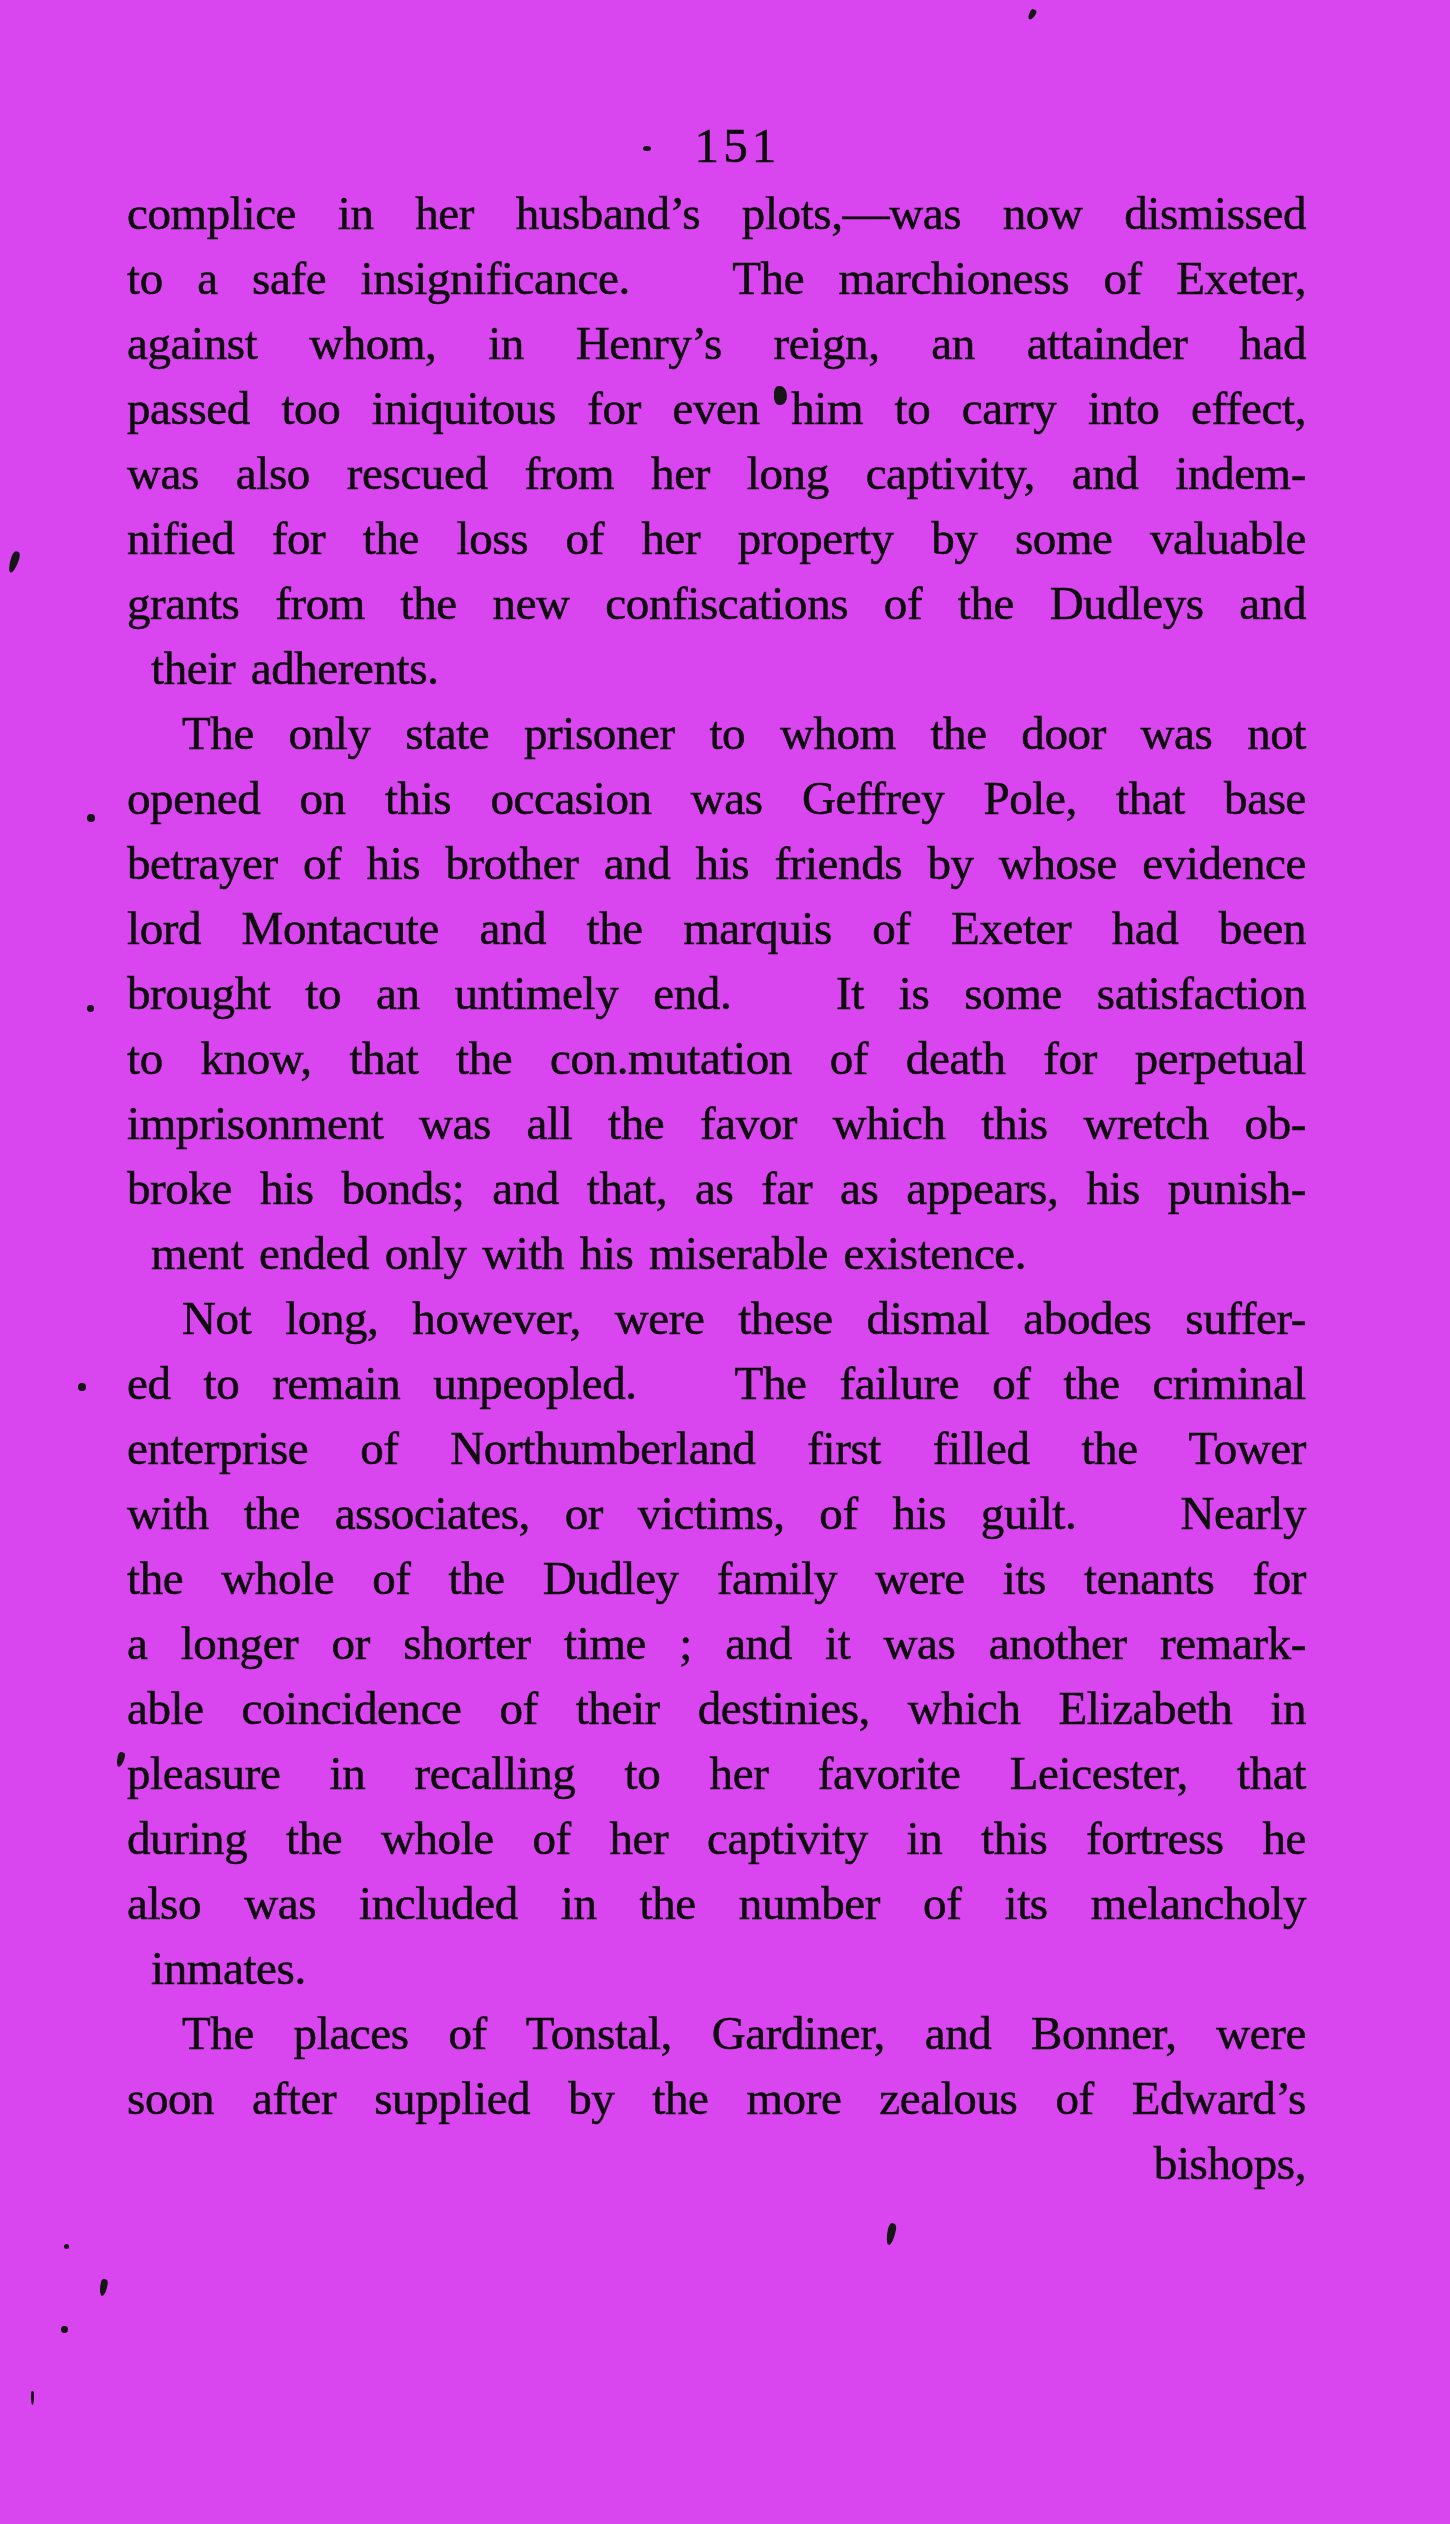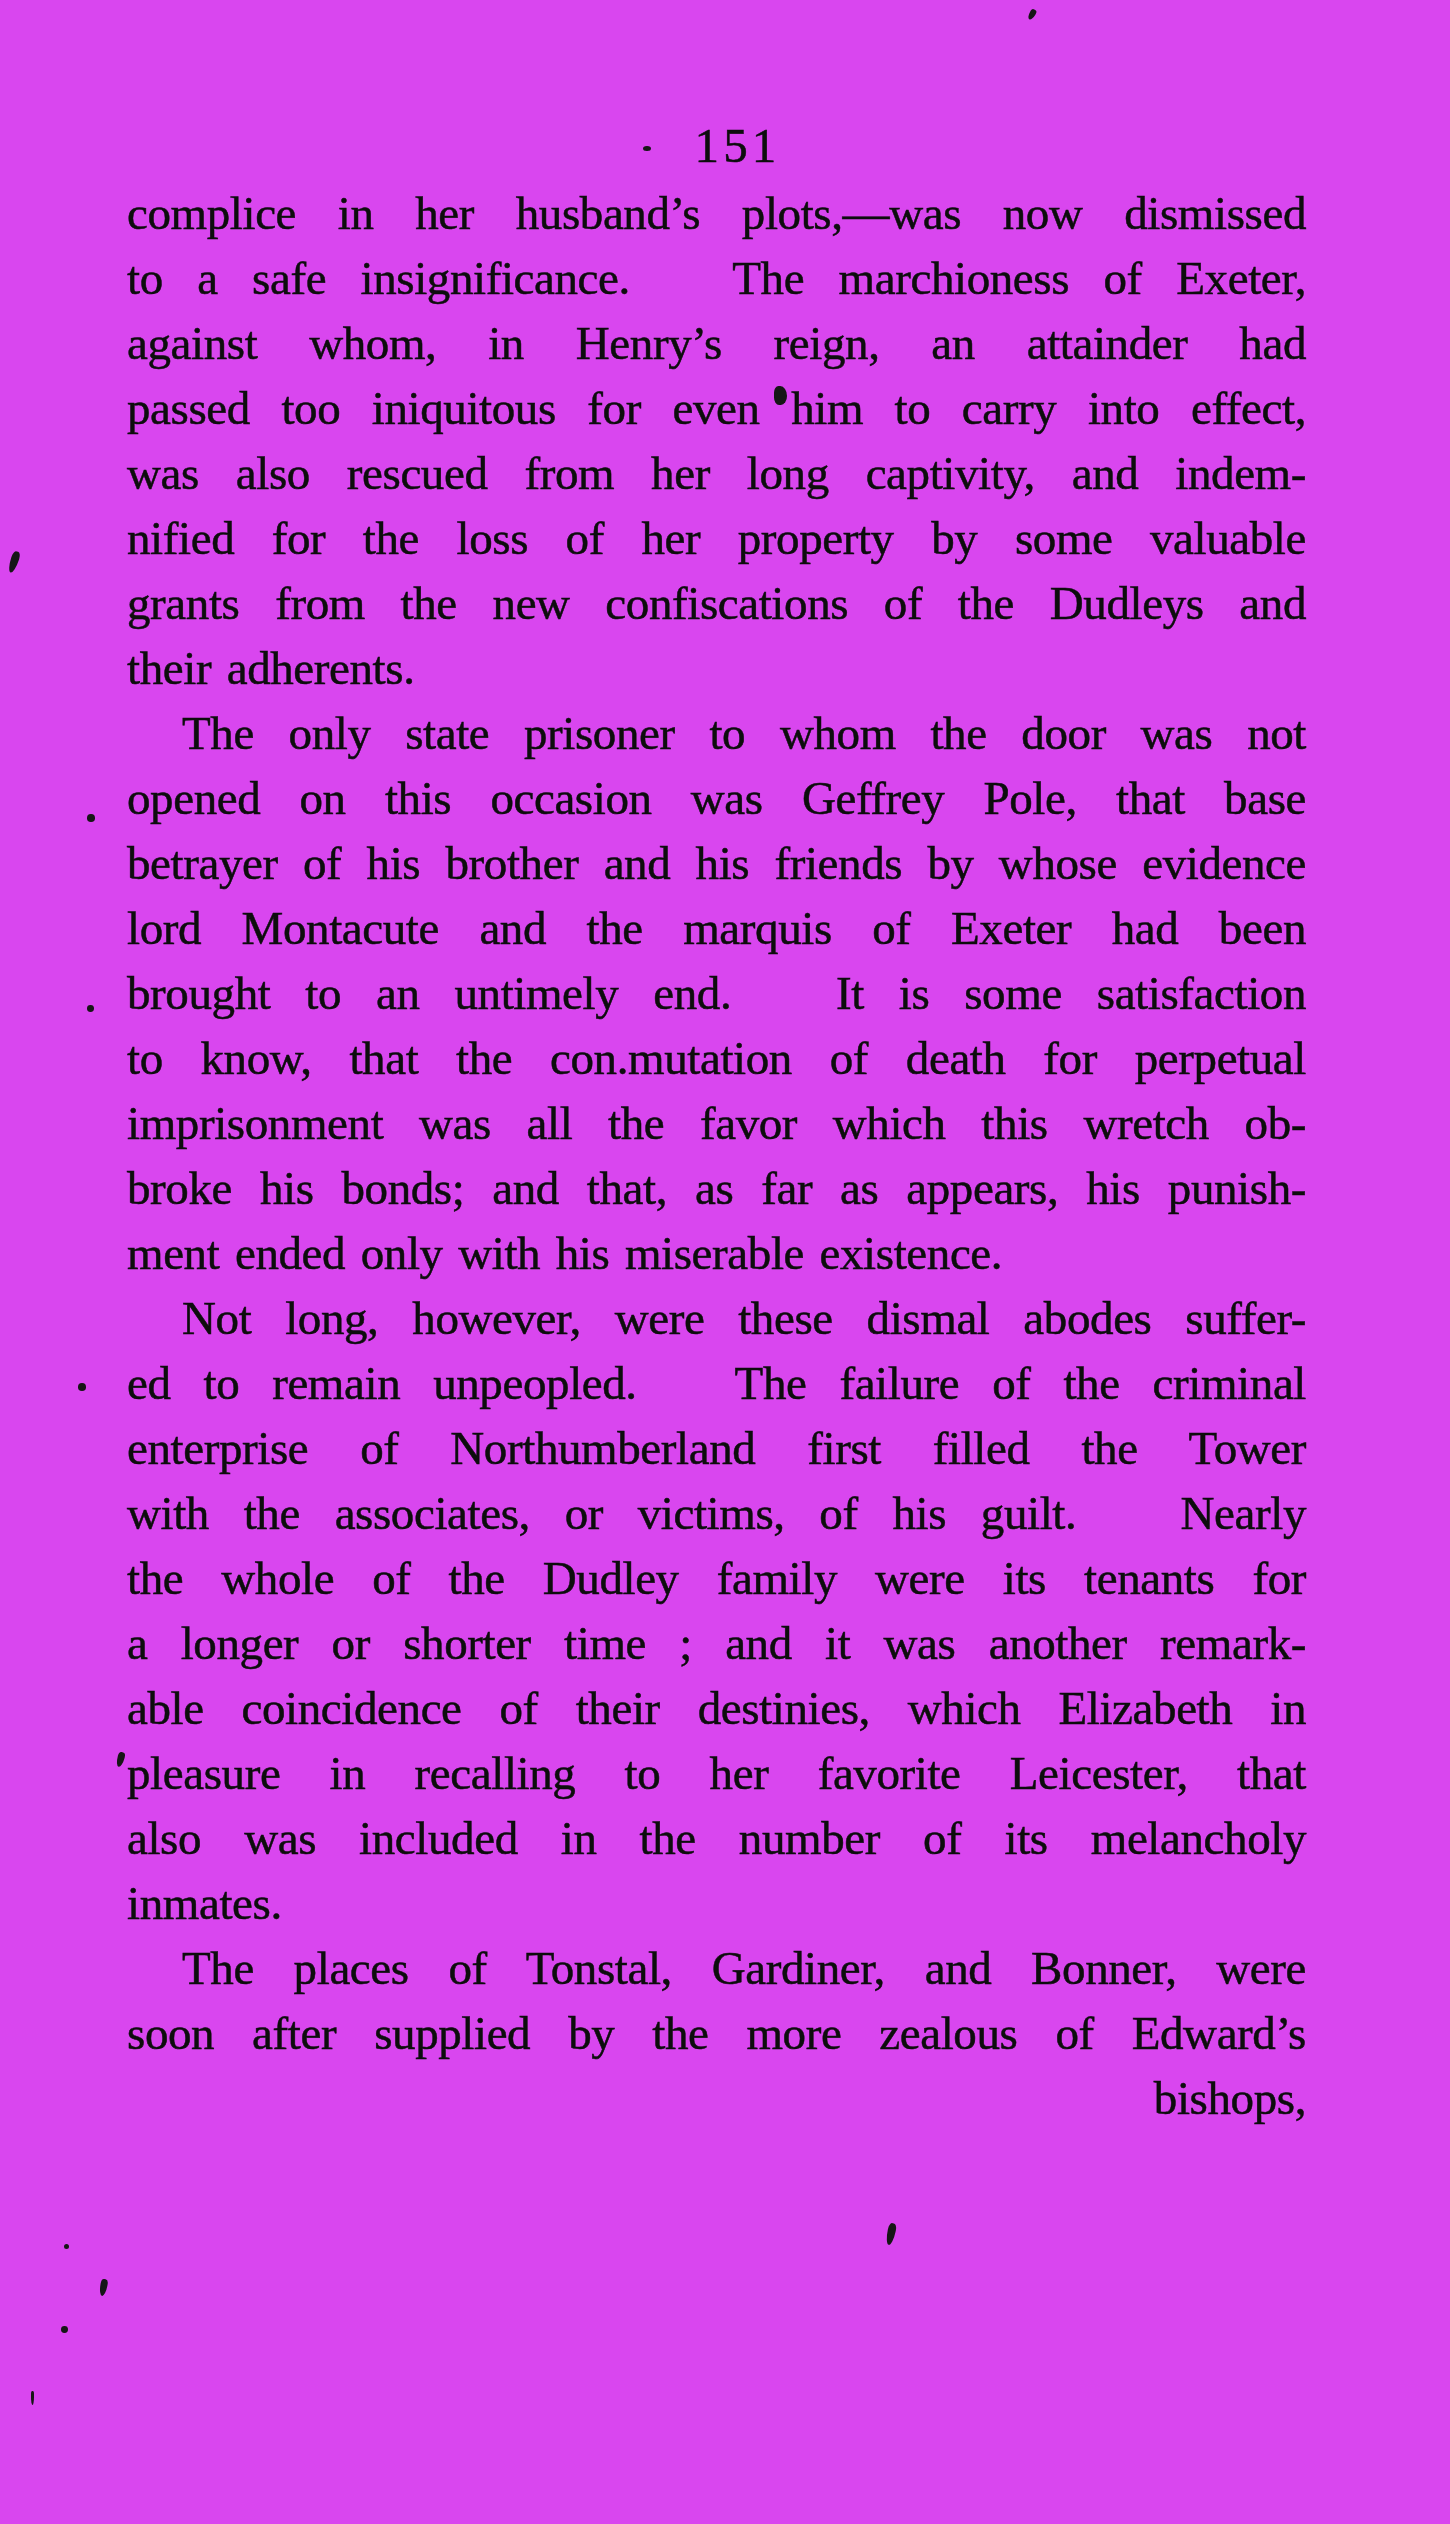--- a/index.html
+++ b/index.html
@@ -39,21 +39,21 @@
     line-height: 65px;
     letter-spacing: -0.4px;
     word-spacing: 4.2px;
     -webkit-text-stroke: 0.5px #0d0d0d;
   }
   .line {
     white-space: nowrap;
     text-justify: inter-word;
   }
   .align-j { text-align: justify; text-align-last: justify; }
-  .align-l { text-align: center;    text-align-last: left; }
+  .align-l { text-align: center;    text-align-last: left; margin-left: 24px; }
   .align-r { text-align: center;   text-align-last: right; }
   .indent  { text-indent: 55px; }
   .artifacts { position: absolute; left: 0; top: 0; width: 1451px; height: 2525px; }
   .artifact { position: absolute; background: #161616; }
   .artifact.dot  { border-radius: 50%; }
   .artifact.bar  { border-radius: 45% 45% 55% 55% / 30% 30% 70% 70%; }
   .artifact.blob { border-radius: 40% 60% 55% 45%; }
 </style>
 </head>
 <body>
@@ -80,20 +80,21 @@
       <div class="line align-j">broke his bonds; and that, as far as appears, his punish-</div>
       <div class="line align-l">ment ended only with his miserable existence.</div>
       <div class="line align-j indent">Not long, however, were these dismal abodes suffer-</div>
       <div class="line align-j">ed to remain unpeopled.&nbsp;&nbsp; The failure of the criminal</div>
       <div class="line align-j">enterprise of Northumberland first filled the Tower</div>
       <div class="line align-j">with the associates, or victims, of his guilt.&nbsp;&nbsp; Nearly</div>
       <div class="line align-j">the whole of the Dudley family were its tenants for</div>
       <div class="line align-j">a longer or shorter time ; and it was another remark-</div>
       <div class="line align-j">able coincidence of their destinies, which Elizabeth in</div>
       <div class="line align-j">pleasure in recalling to her favorite Leicester, that</div>
+      <div class="line align-j">during the whole of her captivity in this fortress he</div>
       <div class="line align-j">also was included in the number of its melancholy</div>
       <div class="line align-l">inmates.</div>
       <div class="line align-j indent">The places of Tonstal, Gardiner, and Bonner, were</div>
       <div class="line align-j">soon after supplied by the more zealous of Edward’s</div>
       <div class="line align-r">bishops,</div>
     </div>
 
   <div class="artifacts">
       <div class="artifact bar" style="left: 1029px; top: 8.5px; width: 6px; height: 11px; transform: rotate(30deg);"></div>
       <div class="artifact dot" style="left: 643px; top: 146px; width: 7.6px; height: 5.1px; transform: rotate(0deg);"></div>

